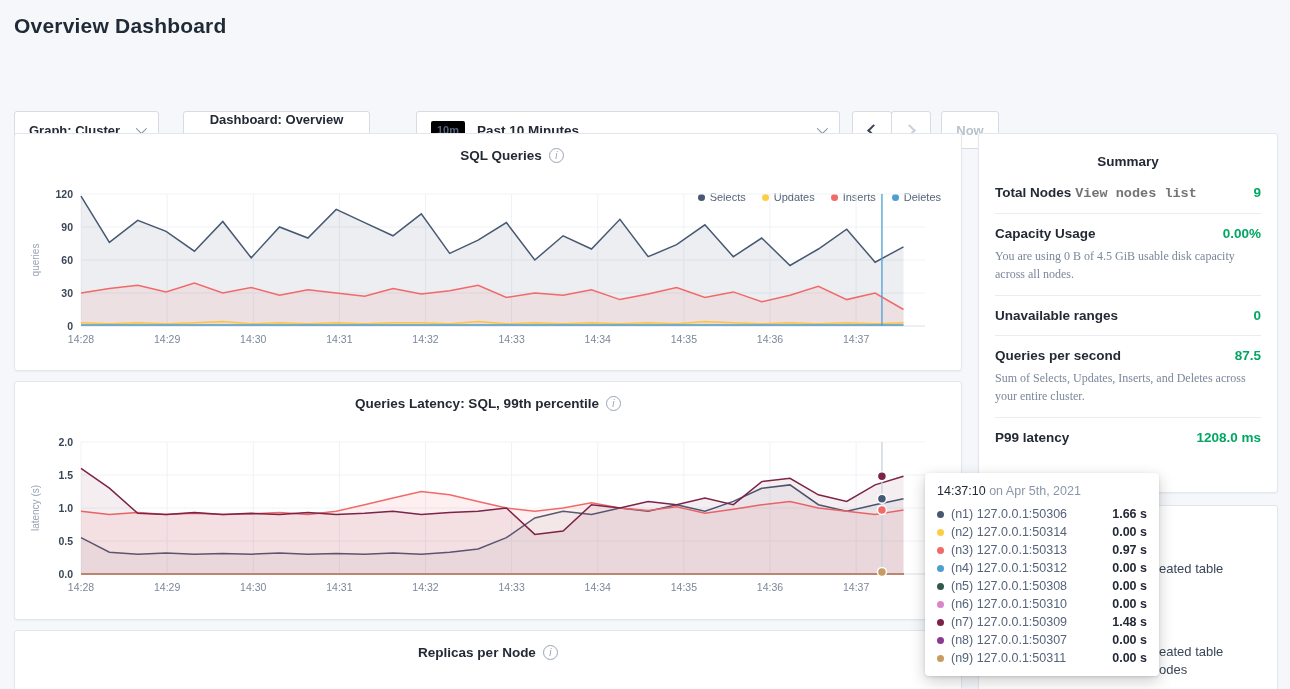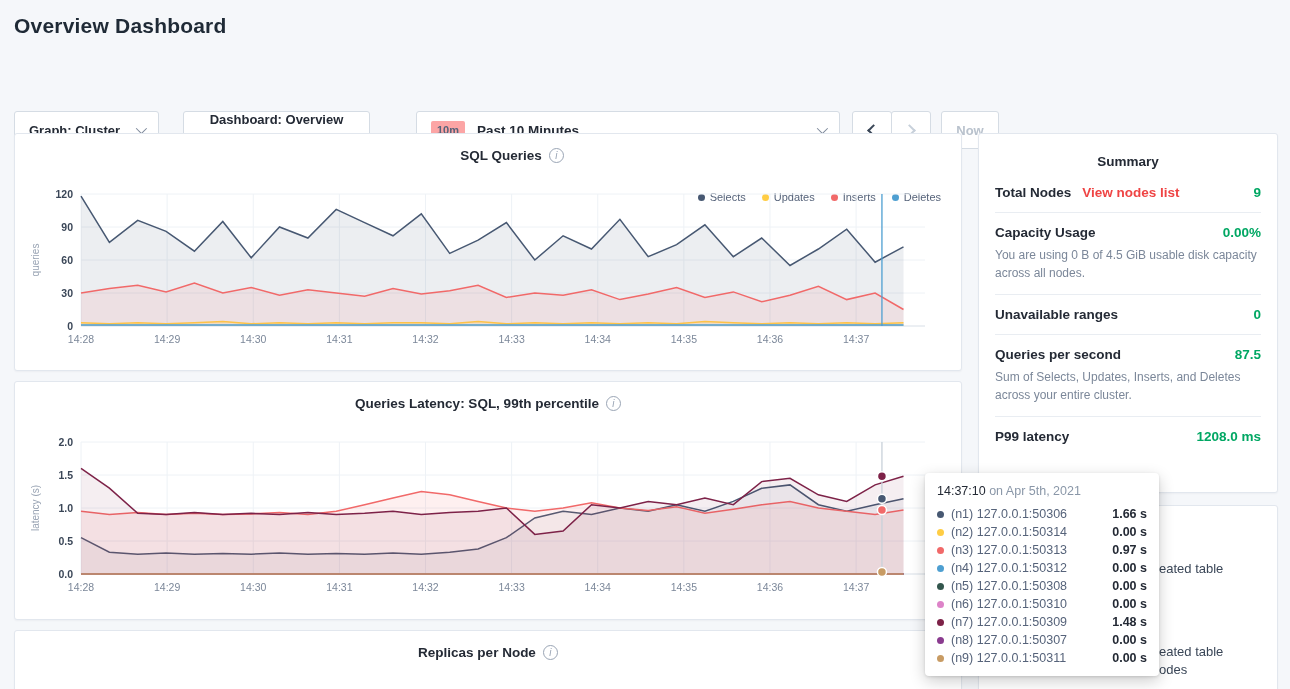--- a/index.html
+++ b/index.html
@@ -17,21 +17,21 @@
   .toolbar { position:absolute; left:14px; top:67px; display:flex; align-items:center; }
   .btn {
     background:#fff; border:1px solid #d5dce4; border-radius:3px; height:38px;
     display:flex; align-items:center; font-family:inherit;
     font-size:13px; font-weight:700; color:#242a35; padding:0 14px; cursor:pointer;margin-top:44px;
   }
   .dd-btn { justify-content:space-between; }
   #graph-dd { width:145px; }
   #dash-dd  { width:187px; margin-left:24px;flex-direction:column; }
   .time-picker { width:424px; margin-left:46px; cursor:pointer; }
-  .time-badge { background:#fca5a5; color:#56637a; font-size:11px; font-weight:700; padding:3px 6px; border-radius:2px; margin-right:12px; }
+  .time-badge { background:#000000; color:#56637a; font-size:11px; font-weight:700; padding:3px 6px; border-radius:2px; margin-right:12px; }
   .time-label { font-size:13.5px; font-weight:700; margin-right:auto; }
   .chev { width:8px; height:8px; border-right:1.5px solid #7b8799; border-bottom:1.5px solid #7b8799; transform:rotate(45deg) translateY(-2px); display:inline-block; flex:none; margin-left:10px; }
   .nav-group { display:flex; margin-left:12px; }
   .arrow-btn { width:40px; justify-content:center; padding:0; }
   .arrow-btn + .arrow-btn { margin-left:-1px; }
   .chev-left  { width:9px; height:9px; border-left:2px solid #3a4657; border-bottom:2px solid #3a4657; transform:rotate(45deg); display:inline-block; margin-left:3px; }
   .chev-right { width:9px; height:9px; border-right:2px solid #c7d0da; border-top:2px solid #c7d0da; transform:rotate(45deg); display:inline-block; margin-right:3px; }
   .now-btn { margin-left:10px; width:58px; justify-content:center; color:#b9c2cd; cursor:default; }
 
   
@@ -56,23 +56,23 @@
   .xtick  { font:400 10.5px "Liberation Sans", sans-serif; fill:#7b8799; }
   .axlabel{ font:400 10px "Liberation Sans", sans-serif; fill:#98a3b3; }
 
   
   .panel-title { text-align:center; font-size:13.5px; font-weight:700; color:#242a35; padding:20px 0 4px; }
   .sum-rows { padding:0 16px 6px; }
   .sum-row { padding:12px 0; border-top:1px solid #e9edf2; }
   .sum-row:first-child { border-top:none; }
   .sum-main { display:flex; align-items:baseline; }
   .sum-label { font-weight:700; font-size:13.5px; color:#242a35; }
-  .sum-link  { color:#ef4444; font-weight:700; font-size:13.5px; margin-left:11px; text-decoration:none; cursor:pointer; }
+  .sum-link  { color:#737373; font-weight:700; font-size:13.5px; margin-left:4px; text-decoration:none; cursor:pointer;font-family:Liberation Mono, monospace; }
   .sum-value { margin-left:auto; color:#00a763; font-weight:700; font-size:13.5px; }
-  .sum-sub { font-size:12px; color:#7b8799; line-height:1.5; margin-top:6px; max-width:268px; }
+  .sum-sub { font-size:12px; color:#7b8799; line-height:1.5; margin-top:6px; max-width:268px;font-family:Liberation Serif, serif; }
 
   
   .frag { position:absolute; font-size:13px; color:#3a4657; white-space:nowrap; }
   #frag1 { left:180px; top:55px; }
   #frag2 { left:180px; top:138px; }
   #frag3 { left:180px; top:156px; }
 
   
   .graph-tooltip { position:absolute; left:925px; top:473px; width:234px; background:#fff; border-radius:4px;
     box-shadow:0 1px 3px rgba(0,0,0,.12), 0 5px 16px rgba(0,0,0,.20); padding:11px 12px 9px; z-index:30; }

